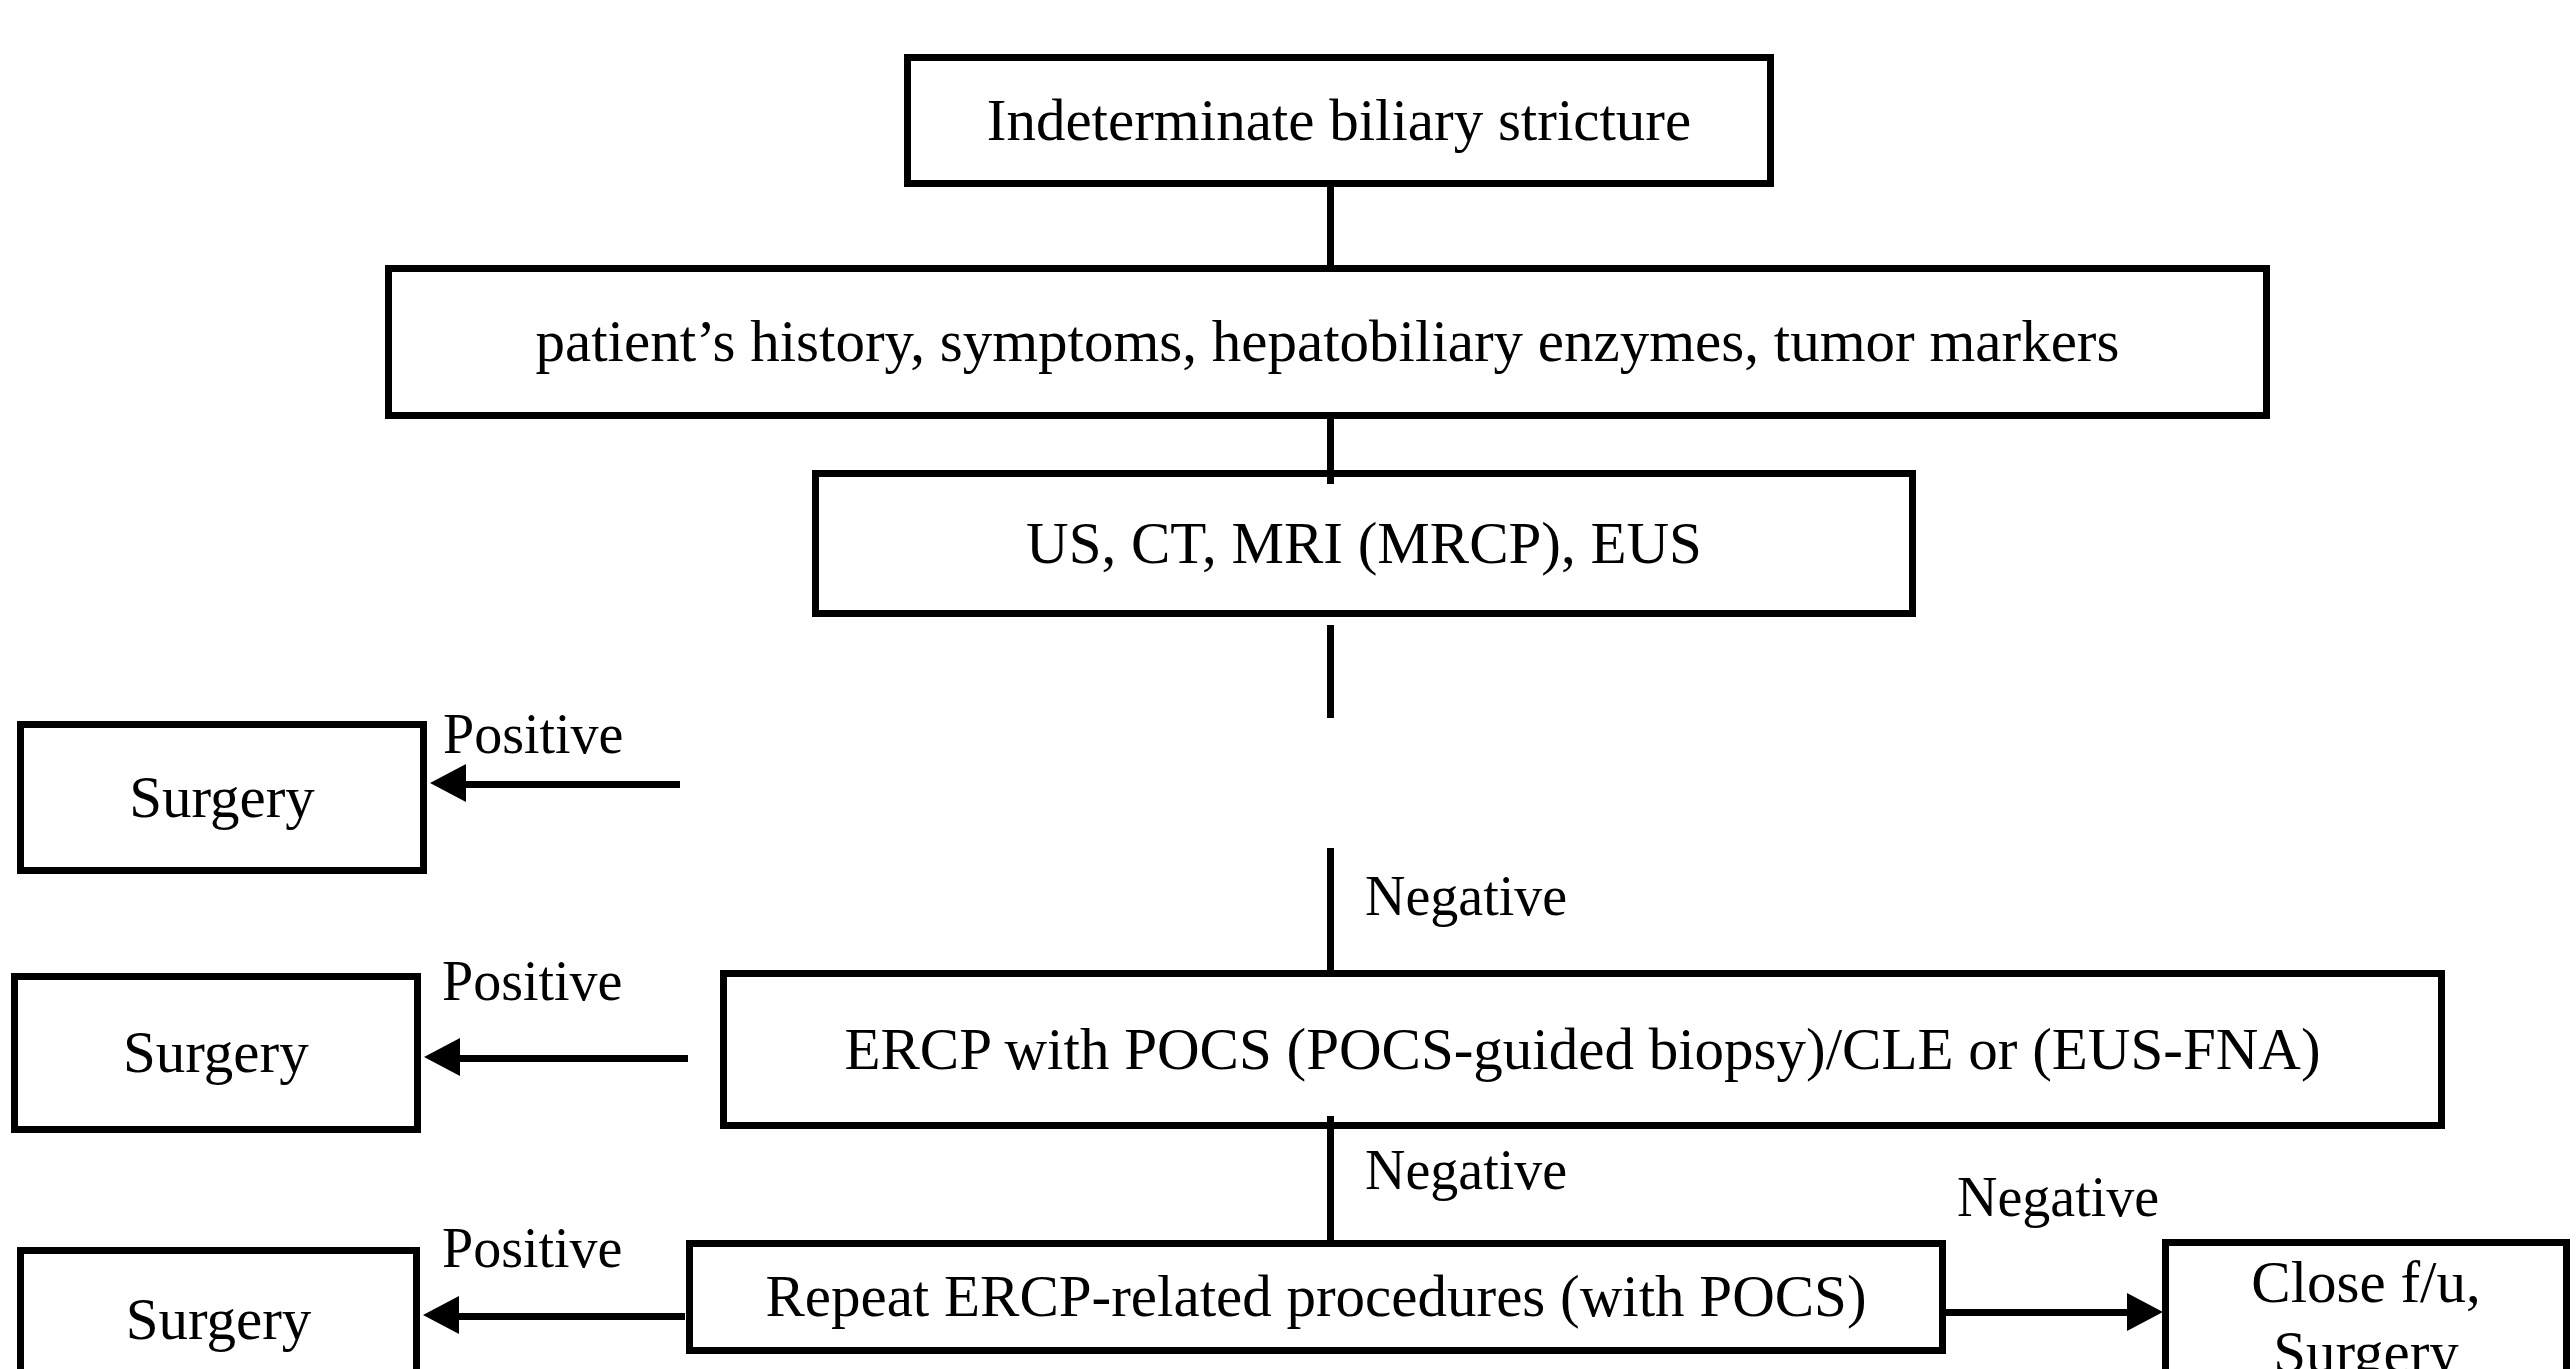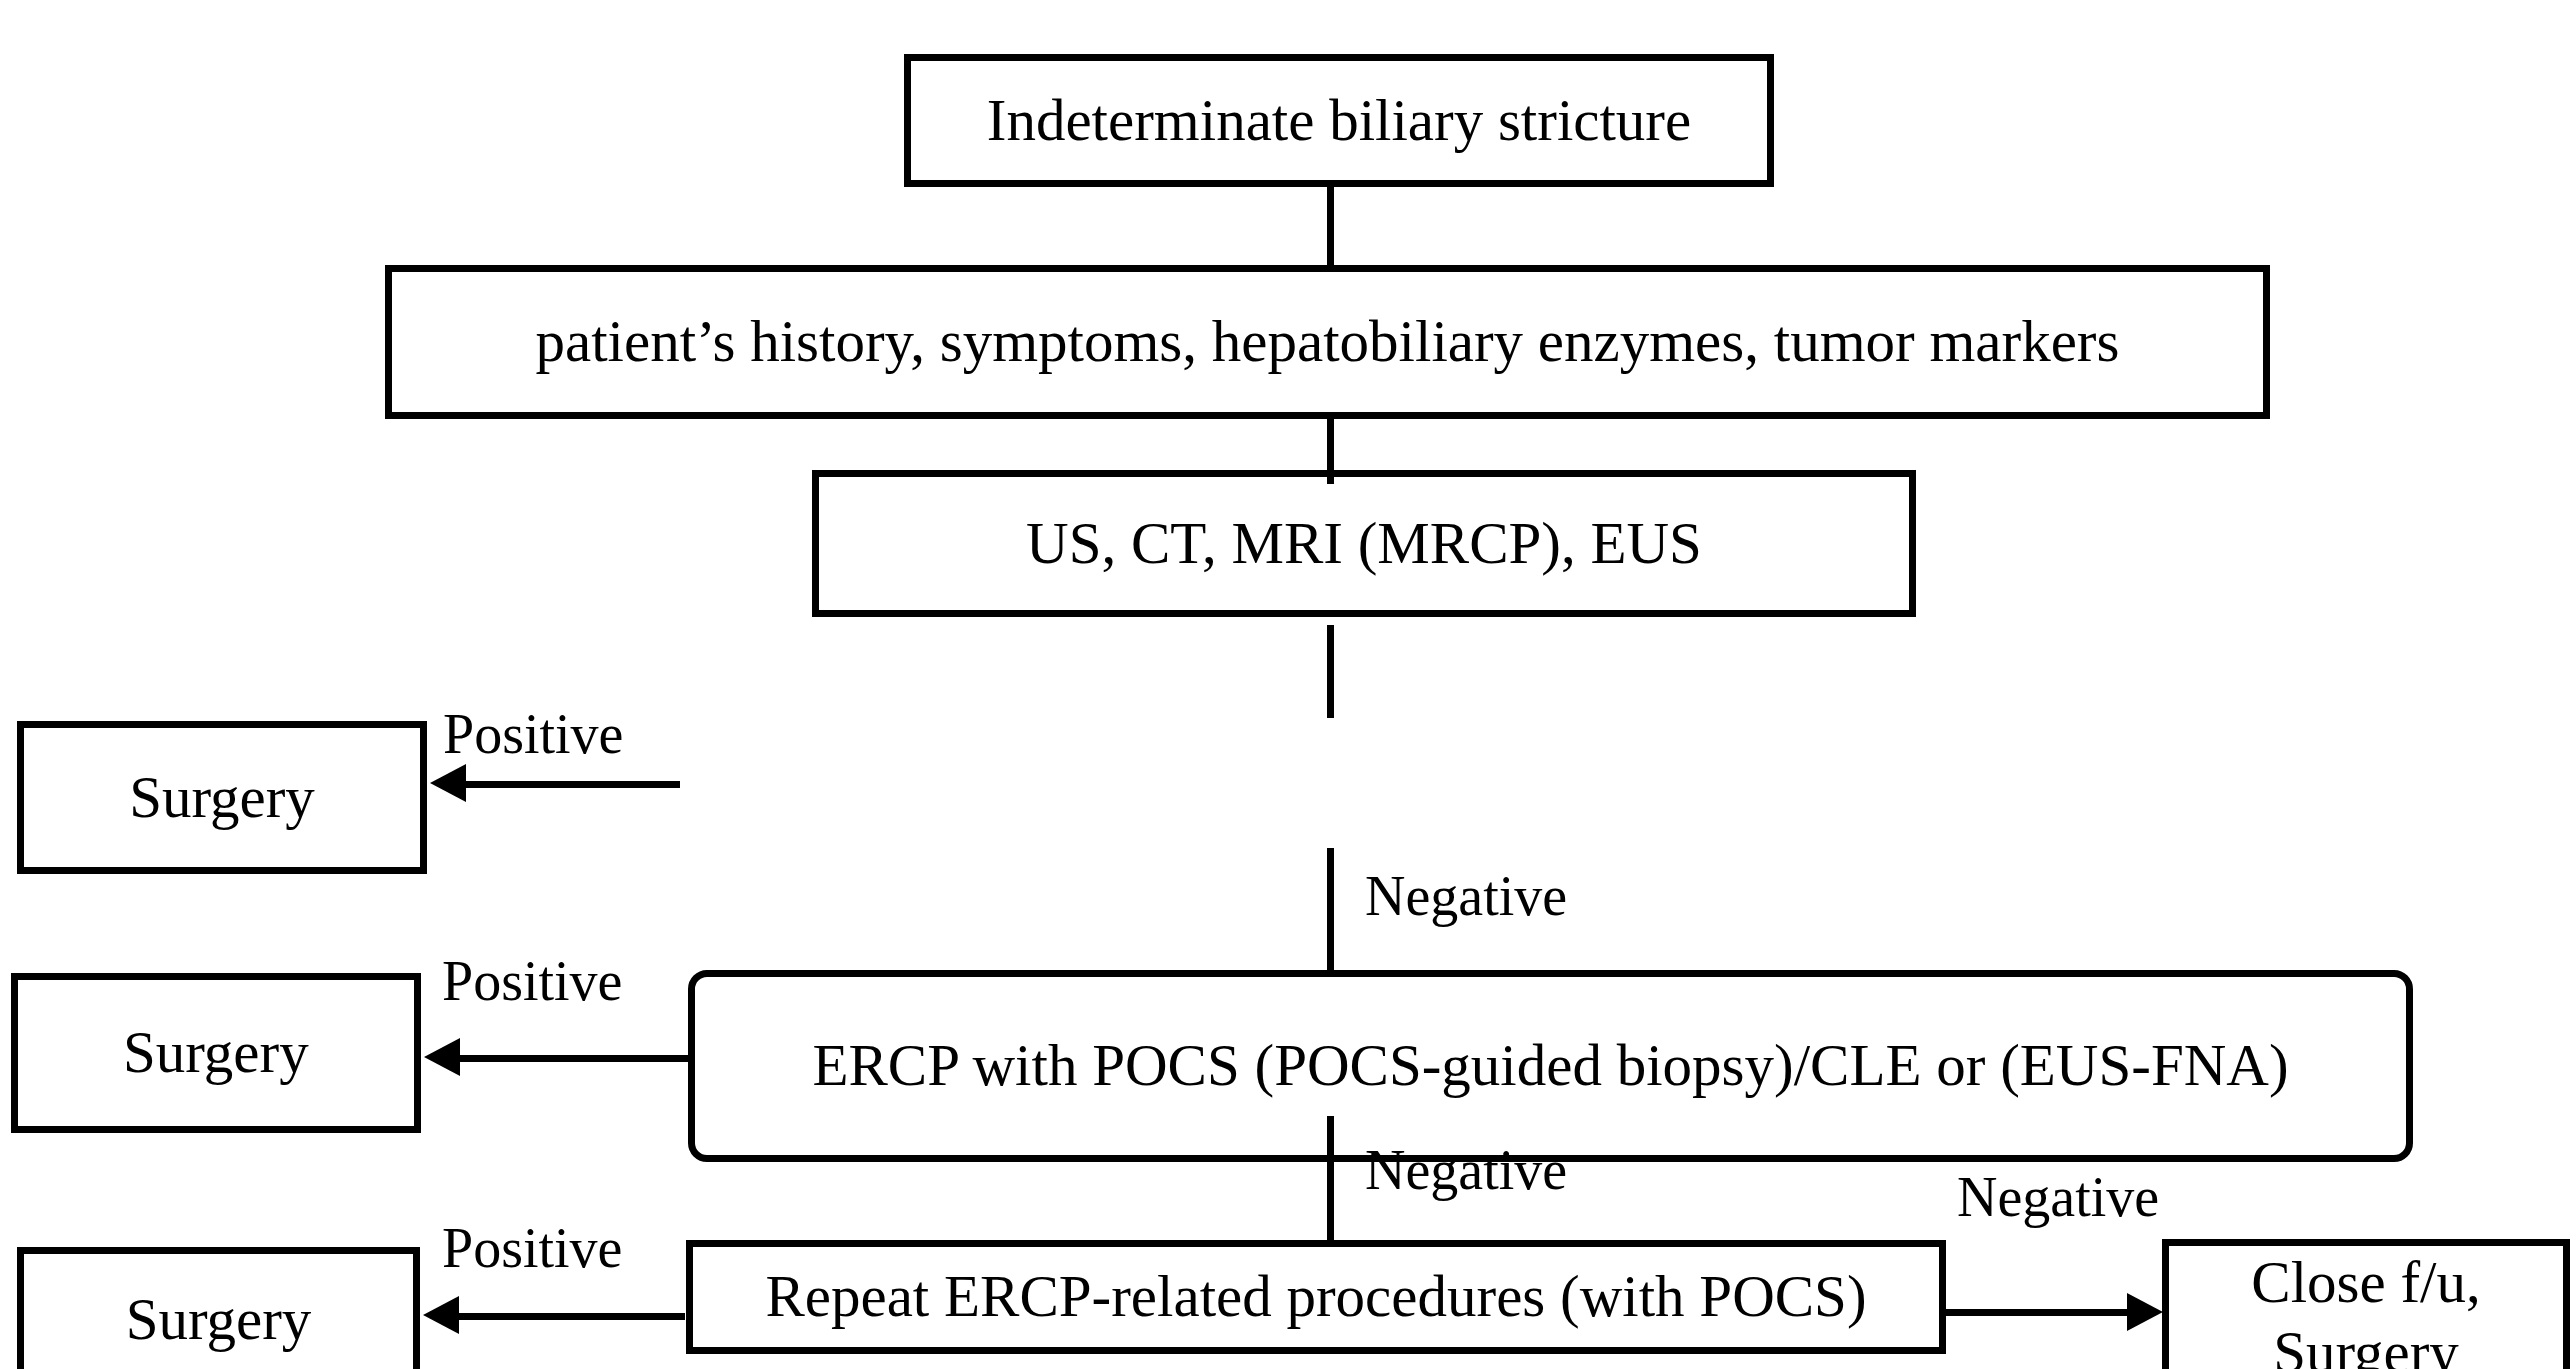--- a/index.html
+++ b/index.html
@@ -80,21 +80,21 @@
 
   <div class="node" style="left:385px; top:225px; width:1885px; height:154px;">
     <span>patient’s history, symptoms, hepatobiliary enzymes, tumor markers</span>
   </div>
 
   <div class="node" style="left:812px; top:430px; width:1104px; height:147px;">
     <span>US, CT, MRI (MRCP), EUS</span>
   </div>
 
 
-  <div class="node" style="left:688px; top:930px; width:1725px; height:192px;border-radius:19px;">
+  <div class="node" style="left:720px; top:930px; width:1725px; height:159px;">
     <span>ERCP with POCS (POCS-guided biopsy)/CLE or (EUS-FNA)</span>
   </div>
 
   <div class="node" style="left:686px; top:1200px; width:1260px; height:114px;">
     <span>Repeat ERCP-related procedures (with POCS)</span>
   </div>
 
   <div class="node" style="left:17px; top:681px; width:410px; height:153px;">
     <span>Surgery</span>
   </div>

